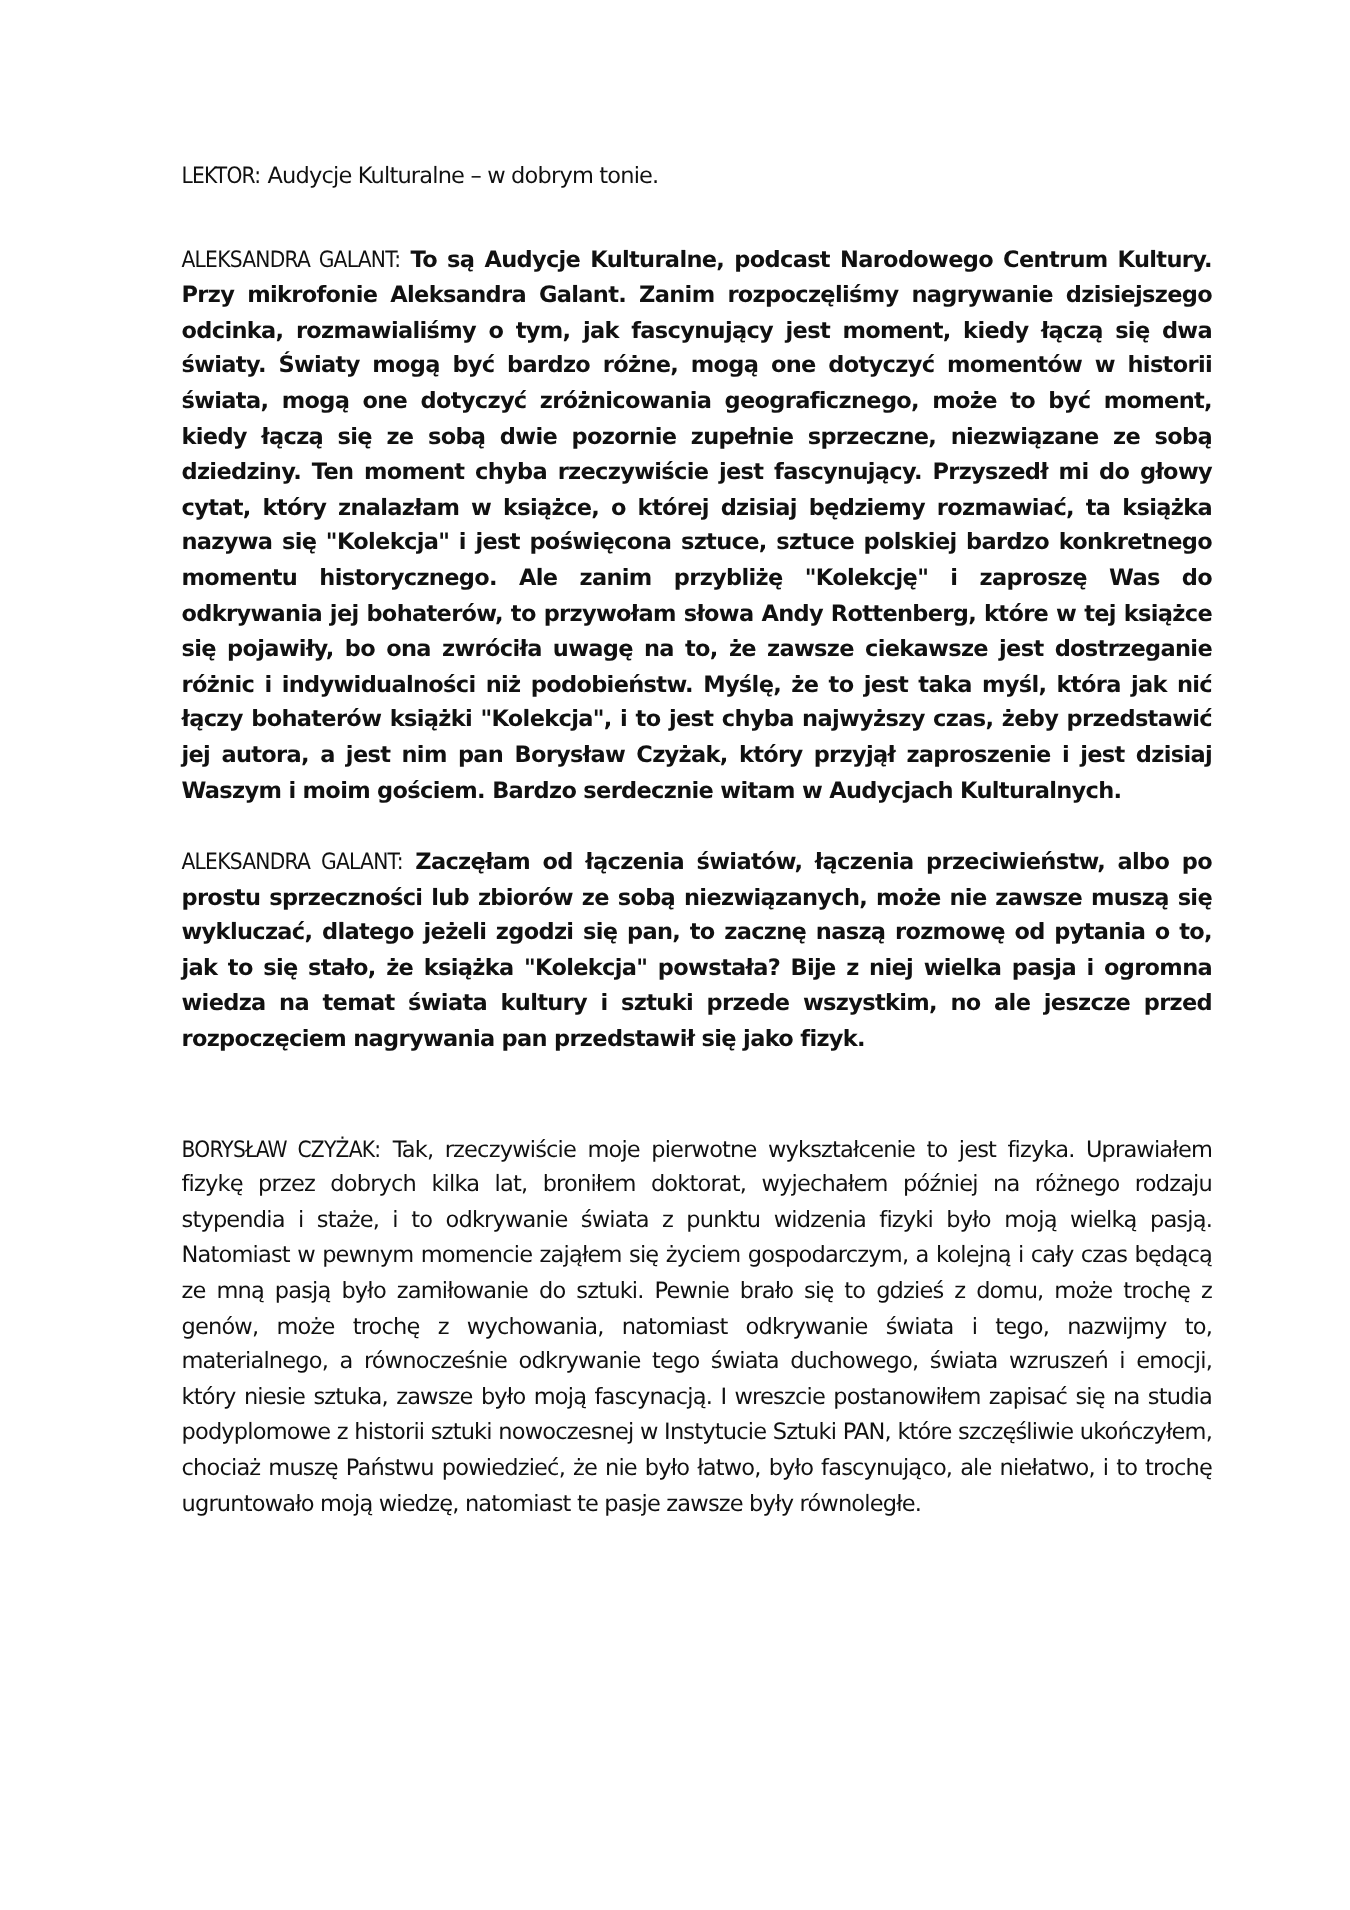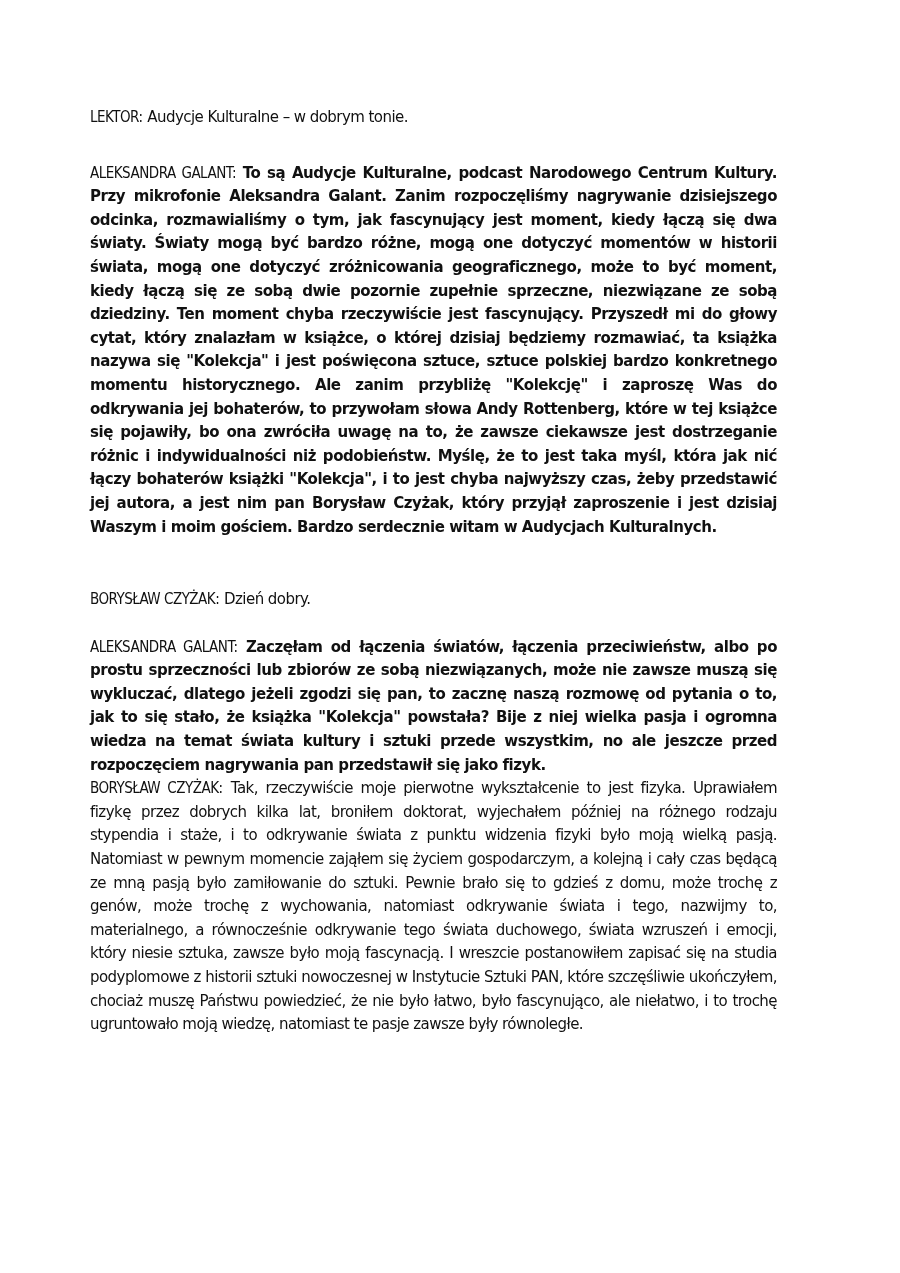--- a/index.html
+++ b/index.html
@@ -1,52 +1,48 @@
 <!DOCTYPE html>
 <html><head>
 <meta charset="utf-8">
 <style>
   html, body { margin: 0; padding: 0; background: #ffffff; }
   body { width: 900px; height: 1273px; position: relative; overflow: hidden; }
   .page {
-    position: absolute; left: 90px; top: 106px; width: 687px;
+    position: absolute; left: 121px; top: 106px; width: 687px;
     font-family: "DejaVu Sans", sans-serif;
     color: #111111;
     font-size: 15px;
     line-height: 23.6px;
   }
   .para { margin: 0; text-align: justify; }
   .para.left { text-align: left; }
   .speaker { font-weight: normal; letter-spacing: -0.5px; font-stretch: condensed; }
   .bold { font-weight: bold; letter-spacing: -0.45px; }
   .plain { letter-spacing: -0.55px; }
   .gap1 { margin-top: 32px; }
   .gap2 { margin-top: 49px; }
   .gap3 { margin-top: 24px; }
-  .gap4 { }
+  .gap4 { margin-top: 50px; }
 </style>
 </head>
 <body>
 
 <div class="page">
 
   <p class="para left">
     <span class="speaker">LEKTOR:</span>
     <span class="plain">Audycje Kulturalne – w dobrym tonie.</span>
   </p>
 
   <p class="para gap1">
     <span class="speaker">ALEKSANDRA GALANT:</span>
     <span class="bold">To są Audycje Kulturalne, podcast Narodowego Centrum Kultury. Przy mikrofonie Aleksandra Galant. Zanim rozpoczęliśmy nagrywanie dzisiejszego odcinka, rozmawialiśmy o tym, jak fascynujący jest moment, kiedy łączą się dwa światy. Światy mogą być bardzo różne, mogą one dotyczyć momentów w historii świata, mogą one dotyczyć zróżnicowania geograficznego, może to być moment, kiedy łączą się ze sobą dwie pozornie zupełnie sprzeczne, niezwiązane ze sobą dziedziny. Ten moment chyba rzeczywiście jest fascynujący. Przyszedł mi do głowy cytat, który znalazłam w książce, o której dzisiaj będziemy rozmawiać, ta książka nazywa się "Kolekcja" i jest poświęcona sztuce, sztuce polskiej bardzo konkretnego momentu historycznego. Ale zanim przybliżę "Kolekcję" i zaproszę Was do odkrywania jej bohaterów, to przywołam słowa Andy Rottenberg, które w tej książce się pojawiły, bo ona zwróciła uwagę na to, że zawsze ciekawsze jest dostrzeganie różnic i indywidualności niż podobieństw. Myślę, że to jest taka myśl, która jak nić łączy bohaterów książki "Kolekcja", i to jest chyba najwyższy czas, żeby przedstawić jej autora, a jest nim pan Borysław Czyżak, który przyjął zaproszenie i jest dzisiaj Waszym i moim gościem. Bardzo serdecznie witam w Audycjach Kulturalnych.</span>
   </p>
 
-  <p class="para left gap2">
-    <span class="speaker">BORYSŁAW CZYŻAK:</span>
-    <span class="plain">Dzień dobry.</span>
-  </p>
 
   <p class="para gap3">
     <span class="speaker">ALEKSANDRA GALANT:</span>
     <span class="bold">Zaczęłam od łączenia światów, łączenia przeciwieństw, albo po prostu sprzeczności lub zbiorów ze sobą niezwiązanych, może nie zawsze muszą się wykluczać, dlatego jeżeli zgodzi się pan, to zacznę naszą rozmowę od pytania o to, jak to się stało, że książka "Kolekcja" powstała? Bije z niej wielka pasja i ogromna wiedza na temat świata kultury i sztuki przede wszystkim, no ale jeszcze przed rozpoczęciem nagrywania pan przedstawił się jako fizyk.</span>
   </p>
 
   <p class="para gap4">
     <span class="speaker">BORYSŁAW CZYŻAK:</span>
     <span class="plain">Tak, rzeczywiście moje pierwotne wykształcenie to jest fizyka. Uprawiałem fizykę przez dobrych kilka lat, broniłem doktorat, wyjechałem później na różnego rodzaju stypendia i staże, i to odkrywanie świata z punktu widzenia fizyki było moją wielką pasją. Natomiast w pewnym momencie zająłem się życiem gospodarczym, a kolejną i cały czas będącą ze mną pasją było zamiłowanie do sztuki. Pewnie brało się to gdzieś z domu, może trochę z genów, może trochę z wychowania, natomiast odkrywanie świata i tego, nazwijmy to, materialnego, a równocześnie odkrywanie tego świata duchowego, świata wzruszeń i emocji, który niesie sztuka, zawsze było moją fascynacją. I wreszcie postanowiłem zapisać się na studia podyplomowe z historii sztuki nowoczesnej w Instytucie Sztuki PAN, które szczęśliwie ukończyłem, chociaż muszę Państwu powiedzieć, że nie było łatwo, było fascynująco, ale niełatwo, i to trochę ugruntowało moją wiedzę, natomiast te pasje zawsze były równoległe.</span>
   </p>

